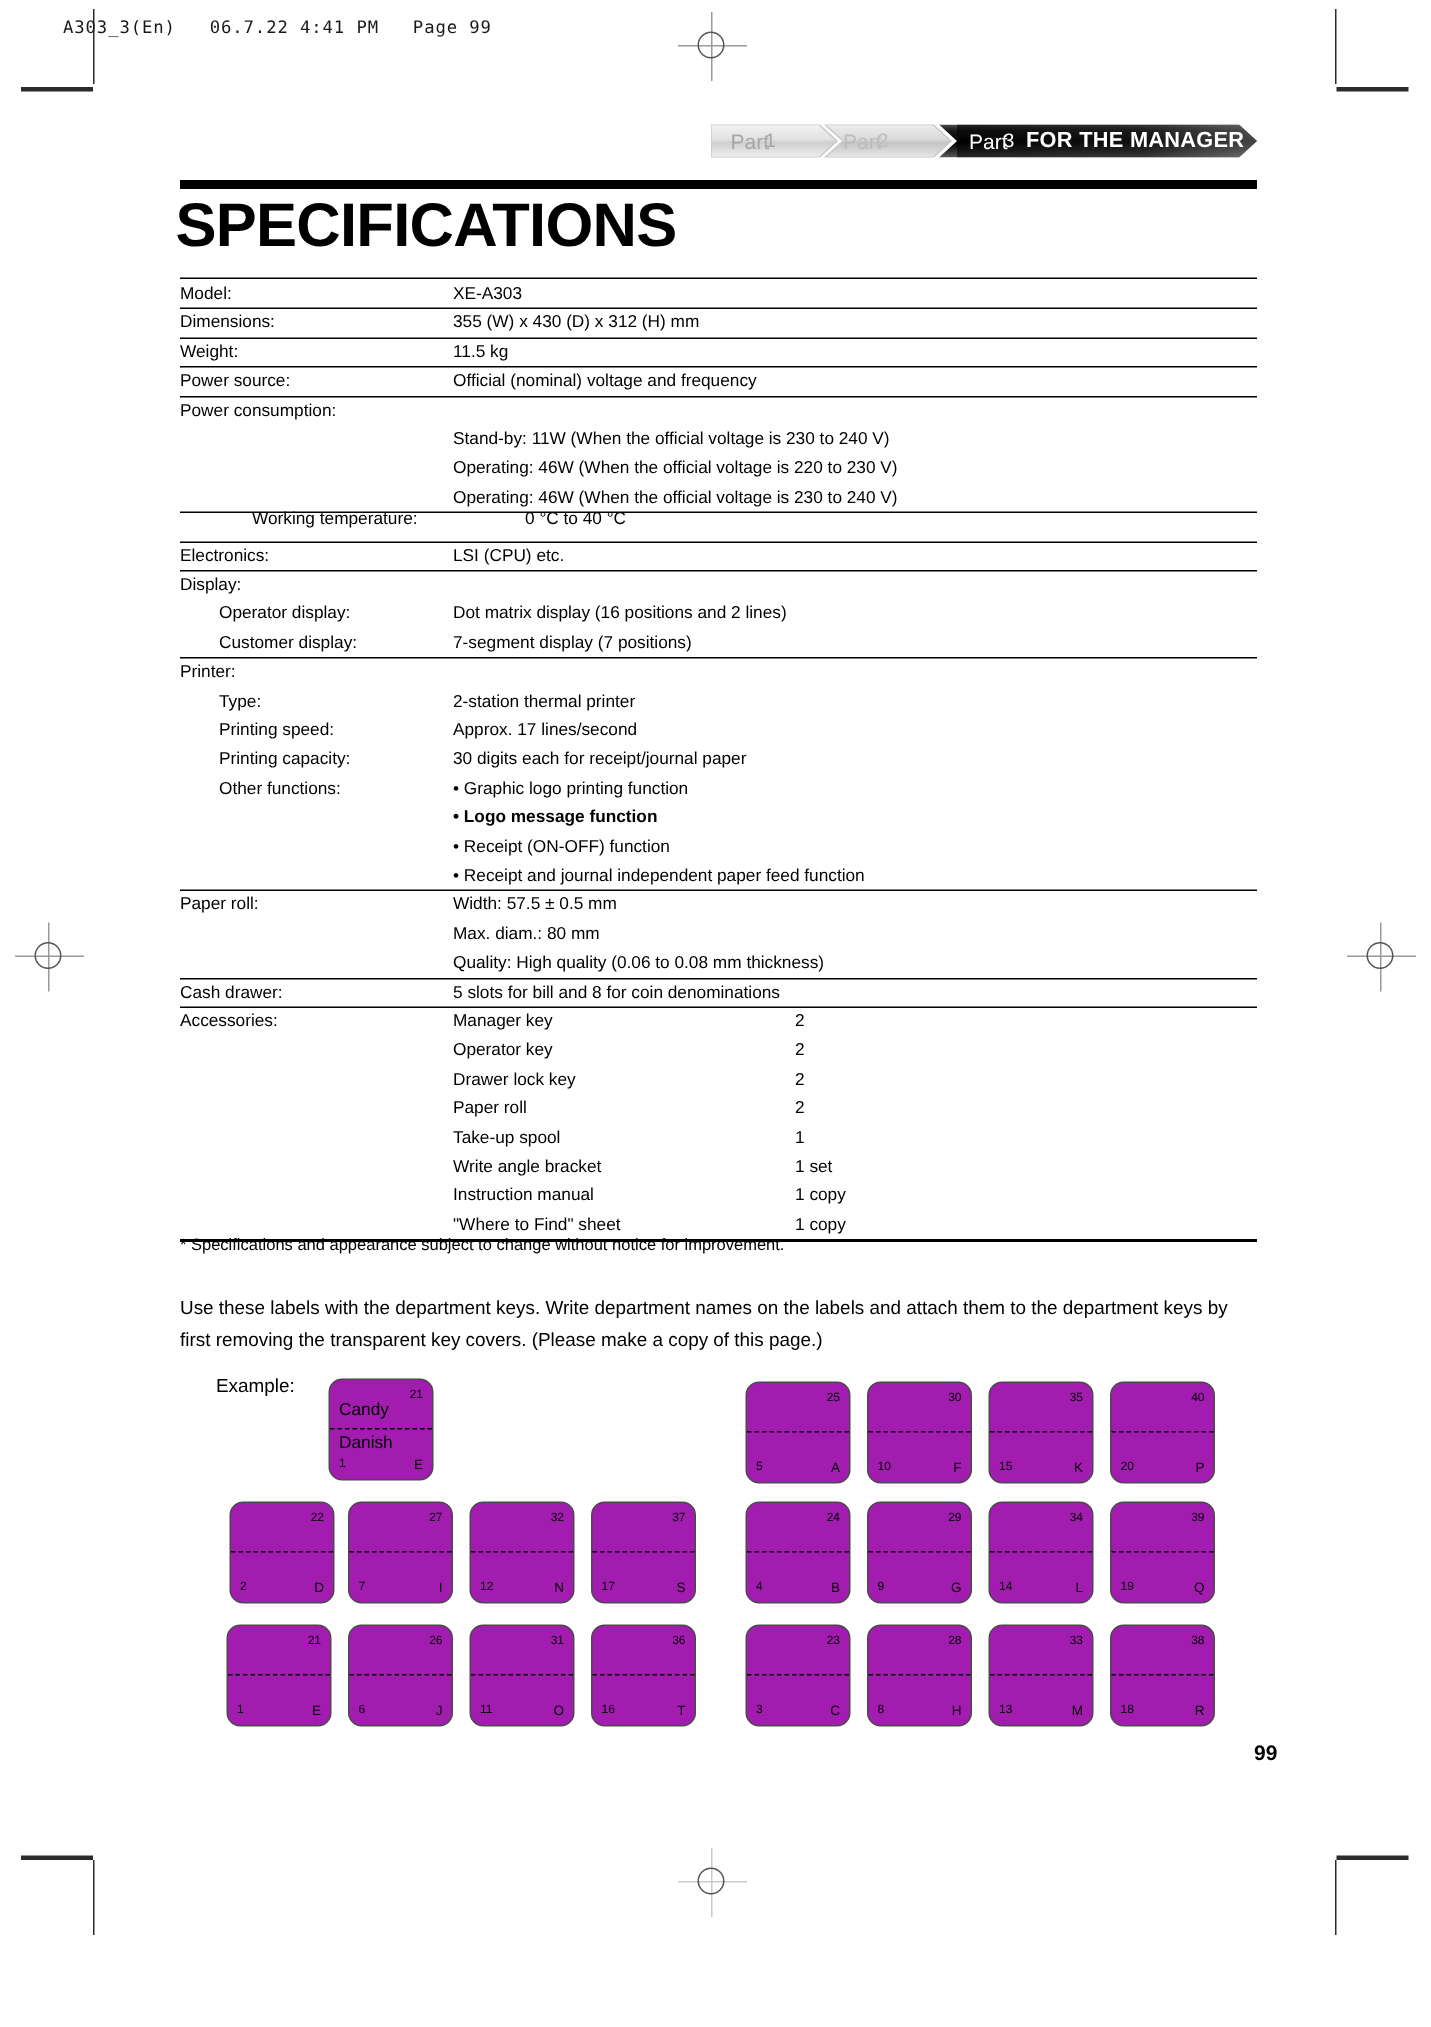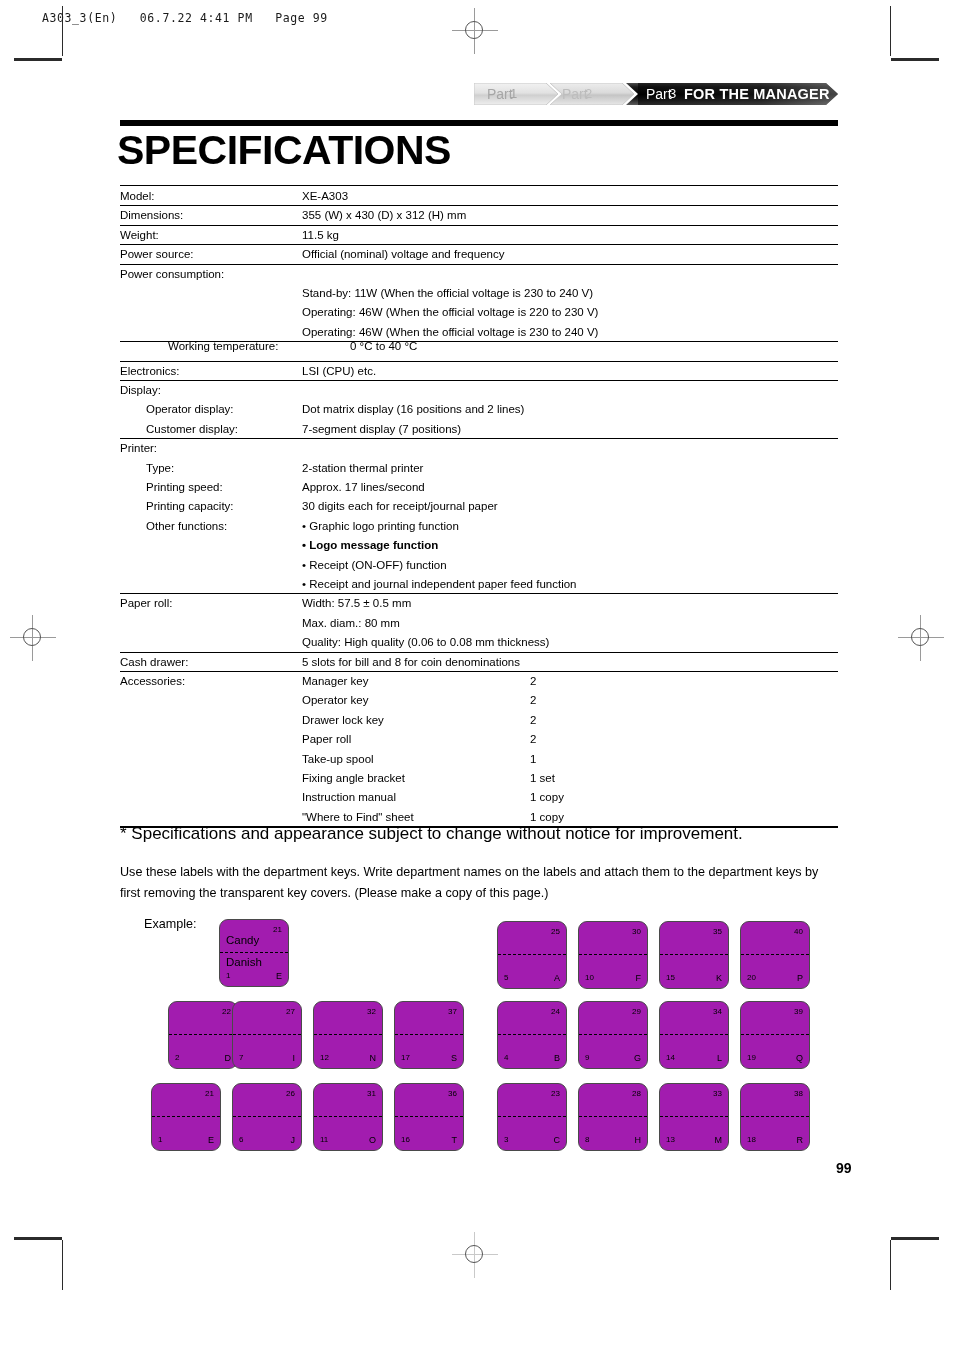--- a/index.html
+++ b/index.html
@@ -133,21 +133,21 @@
   }
   .scell-qty {
     position: absolute;
     left: 410px; top: 0;
     white-space: nowrap;
   }
 
   .footnote {
     position: absolute;
     left: 120px; top: 824px;
-    font-size: 17px;
+    font-size: 11px;
     white-space: nowrap;
   }
 
   
   .para {
     position: absolute;
     left: 120px; top: 862px;
     width: 712px;
     font-size: 12.6px;
     line-height: 21px;
@@ -403,21 +403,21 @@
     </div>
     <div class="srow" style="top: 730.2px;">
       <span class="scell-value">Paper roll</span>
       <span class="scell-qty">2</span>
     </div>
     <div class="srow" style="top: 749.6px;">
       <span class="scell-value">Take-up spool</span>
       <span class="scell-qty">1</span>
     </div>
     <div class="srow" style="top: 769px;">
-      <span class="scell-value">Fixing angle bracket</span>
+      <span class="scell-value">Write angle bracket</span>
       <span class="scell-qty">1 set</span>
     </div>
     <div class="srow" style="top: 788.4px;">
       <span class="scell-value">Instruction manual</span>
       <span class="scell-qty">1 copy</span>
     </div>
     <div class="srow" style="top: 807.8px;">
       <span class="scell-value">"Where to Find" sheet</span>
       <span class="scell-qty">1 copy</span>
     </div>
@@ -434,21 +434,21 @@
 <div class="keybox" style="left:219px; top:919px;">
   <div class="tr">21</div>
   <div class="word-top">Candy</div>
   <div class="dash"></div>
   <div class="word-bot">Danish</div>
   <div class="bl">1</div>
   <div class="br">E</div>
 </div>
 
 <div id="keys-area">
-    <div class="keybox" style="left: 168px; top: 1001px; text-align: center;">
+    <div class="keybox" style="left: 153px; top: 1001px; text-align: center;">
       <div class="tr">22</div>
       <div class="dash"></div>
       <div class="bl">2</div>
       <div class="br">D</div>
     </div>
     <div class="keybox" style="left: 232px; top: 1001px;">
       <div class="tr">27</div>
       <div class="dash"></div>
       <div class="bl">7</div>
       <div class="br">I</div>

